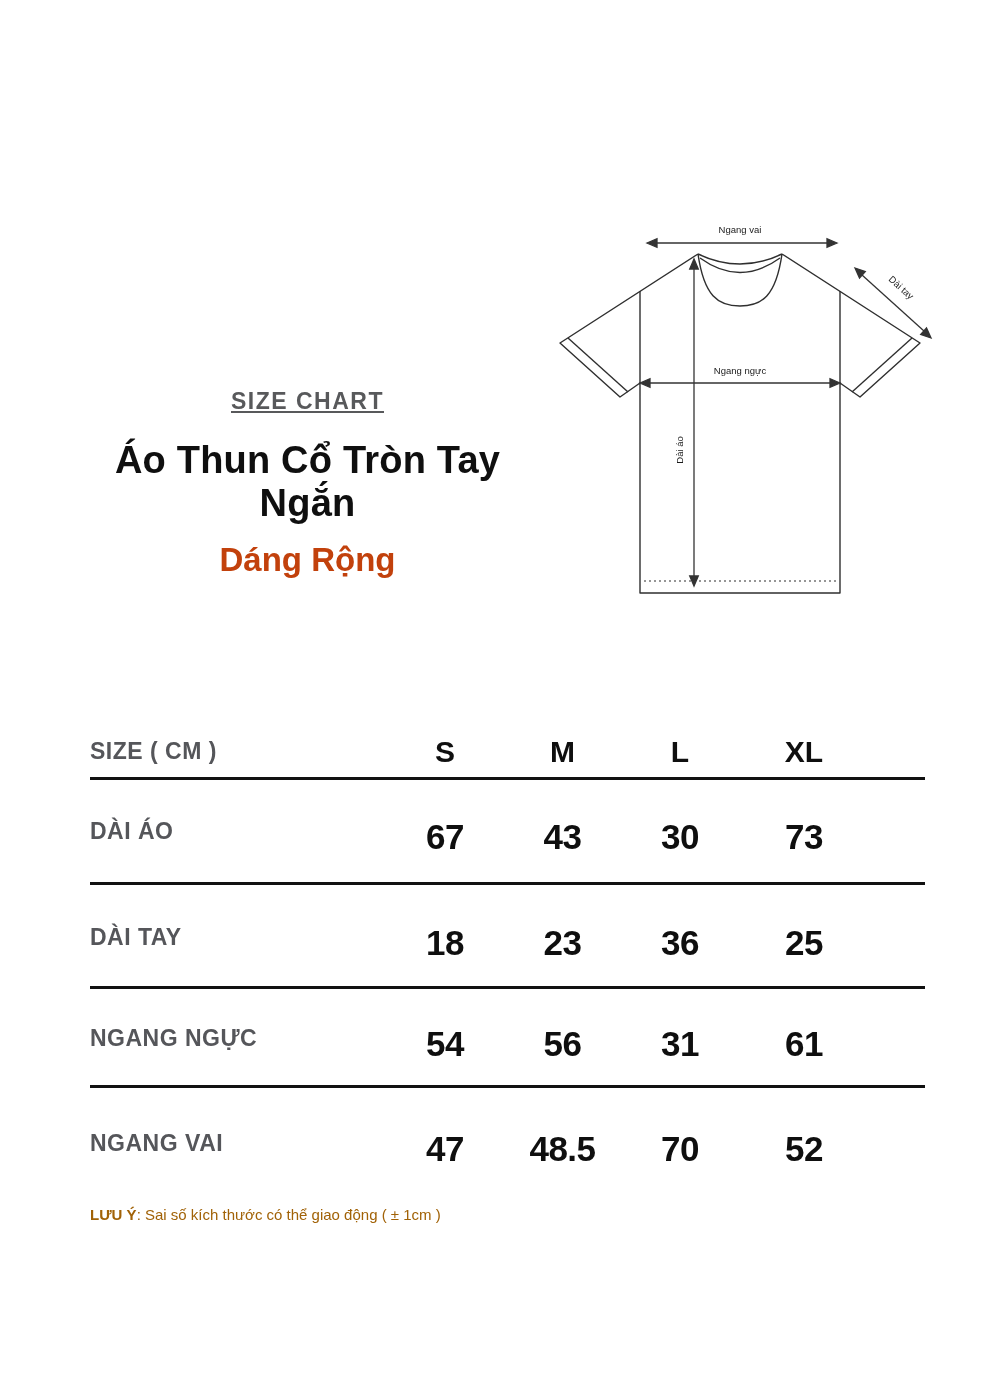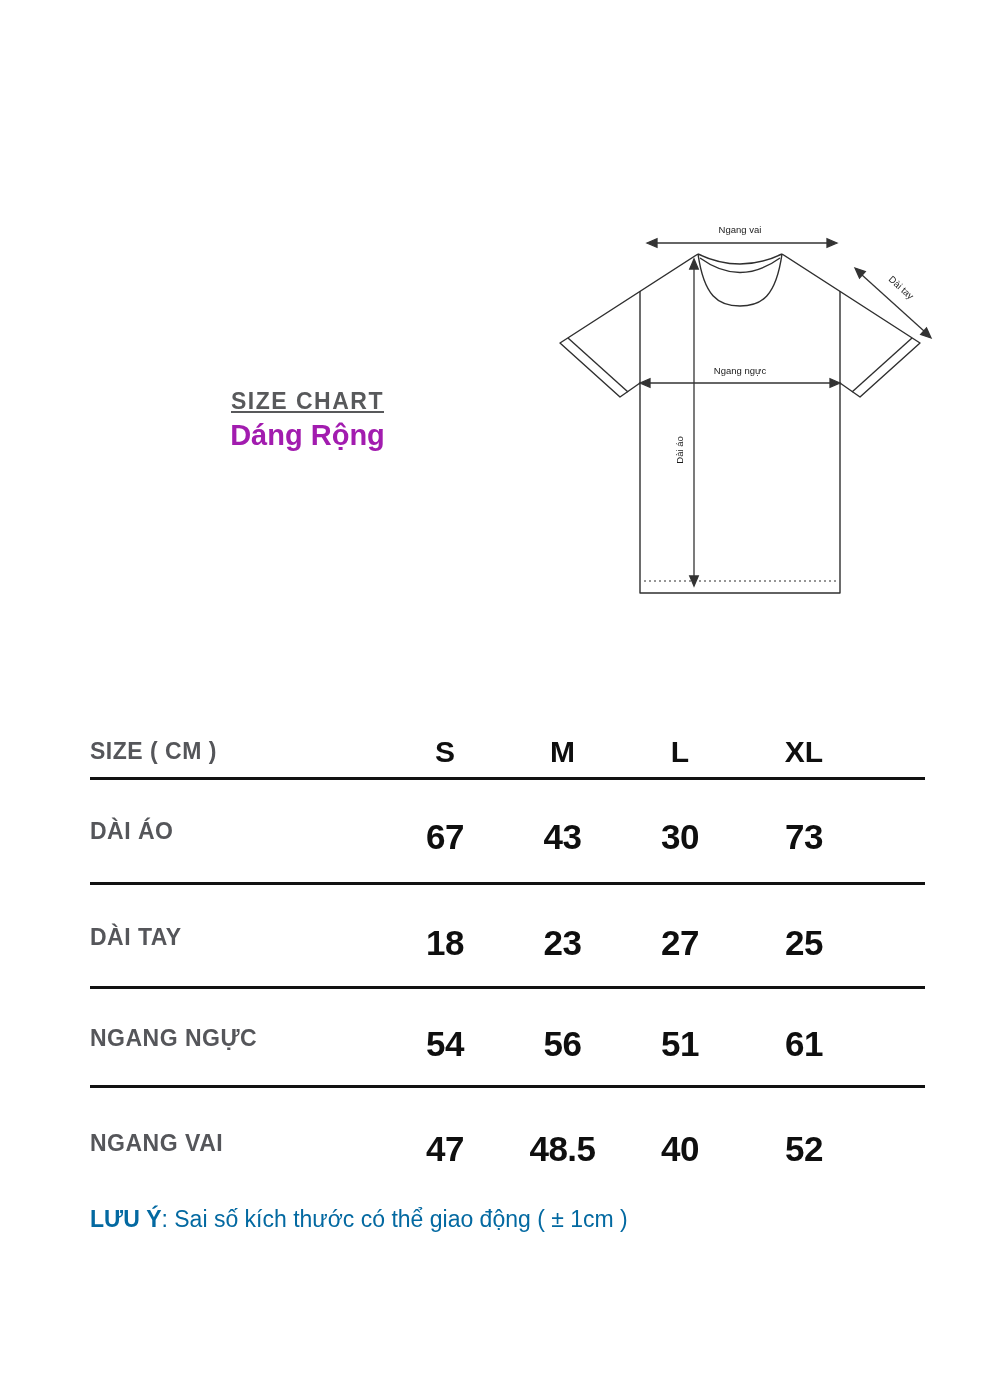--- a/index.html
+++ b/index.html
@@ -4,21 +4,21 @@
 <style>
   * { margin:0; padding:0; box-sizing:border-box; }
   html,body { background:#ffffff; }
   body { font-family:"Liberation Sans", sans-serif; color:#111111; }
   .page { position:relative; width:1000px; height:1400px; background:#ffffff; overflow:hidden; }
 
   
   .titleblock { position:absolute; left:70px; top:388px; width:475px; text-align:center; }
   .eyebrow { font-size:23px; font-weight:700; color:#58595b; letter-spacing:1.5px;text-decoration:underline; }
   .title   { margin-top:24px; font-size:38px; font-weight:700; color:#0f0f0f; letter-spacing:0.2px; }
-  .subtitle{ margin-top:4px; font-size:29px; font-weight:700; color:#a21caf; }
+  .subtitle{ margin-top:16px; font-size:33px; font-weight:700; color:#c2410c; }
 
   
   .diagram { position:absolute; left:558px; top:200px; width:404px; height:420px; }
   .diagram svg { display:block; }
   .diagram text { font-family:"Liberation Sans", sans-serif; font-size:9.5px; fill:#1a1a1a; }
 
   
   .t-row { position:absolute; left:90px; width:778px; display:grid;
            grid-template-columns:295px 120px 115px 120px 128px; align-items:center; }
   .t-label { font-size:23px; font-weight:700; color:#55565a; letter-spacing:0.5px; text-align:left; }
@@ -30,30 +30,31 @@
   .row-1 { top:780px;  height:102px; }
   .row-2 { top:885px;  height:104px; }
   .row-3 { top:989px;  height:98px;  }
   .row-4 { top:1088px; height:110px; }
   .line-1 { top:777px; }
   .line-2 { top:882px; }
   .line-3 { top:986px; }
   .line-4 { top:1085px; }
 
   
-  .note { position:absolute; left:90px; top:1206px; font-size:23px; color:#0369a1; }
+  .note { position:absolute; left:90px; top:1206px; font-size:15px; color:#a16207; }
   .note .b { font-weight:700; }
 </style>
 </head>
 <body>
 
 <div class="page">
 
   <div class="titleblock">
     <div class="eyebrow">SIZE CHART</div>
+    <div class="title">Áo Thun Cổ Tròn Tay Ngắn</div>
     <div class="subtitle">Dáng Rộng</div>
   </div>
 
   <div class="diagram">
     <svg width="404" height="420" viewBox="0 0 404 420">
       <g fill="none" stroke="#2f2f2f" stroke-width="1.4" stroke-linejoin="round">
 
         <path d="M 140,54 L 2,143 L 62,197 L 82,183 L 82,393 L 282,393 L 282,183 L 302,197 L 362,143 L 224,54"></path>
 
         <line x1="82" y1="91" x2="82" y2="183"></line>
@@ -118,39 +119,39 @@
     <div class="t-val">43</div>
     <div class="t-val">30</div>
     <div class="t-val">73</div>
   </div>
   <div class="t-line line-2"></div>
 
   <div class="t-row row-2">
     <div class="t-label">DÀI TAY</div>
     <div class="t-val">18</div>
     <div class="t-val">23</div>
-    <div class="t-val">27</div>
+    <div class="t-val">36</div>
     <div class="t-val">25</div>
   </div>
   <div class="t-line line-3"></div>
 
   <div class="t-row row-3">
     <div class="t-label">NGANG NGỰC</div>
     <div class="t-val">54</div>
     <div class="t-val">56</div>
-    <div class="t-val">51</div>
+    <div class="t-val">31</div>
     <div class="t-val">61</div>
   </div>
   <div class="t-line line-4"></div>
 
   <div class="t-row row-4">
     <div class="t-label">NGANG VAI</div>
     <div class="t-val">47</div>
     <div class="t-val">48.5</div>
-    <div class="t-val">40</div>
+    <div class="t-val">70</div>
     <div class="t-val">52</div>
   </div>
 
   <div class="note">
     <span class="b">LƯU Ý</span><span>: Sai số kích thước có thể giao động ( ± 1cm )</span>
   </div>
 
 </div>
 
 </body></html>

